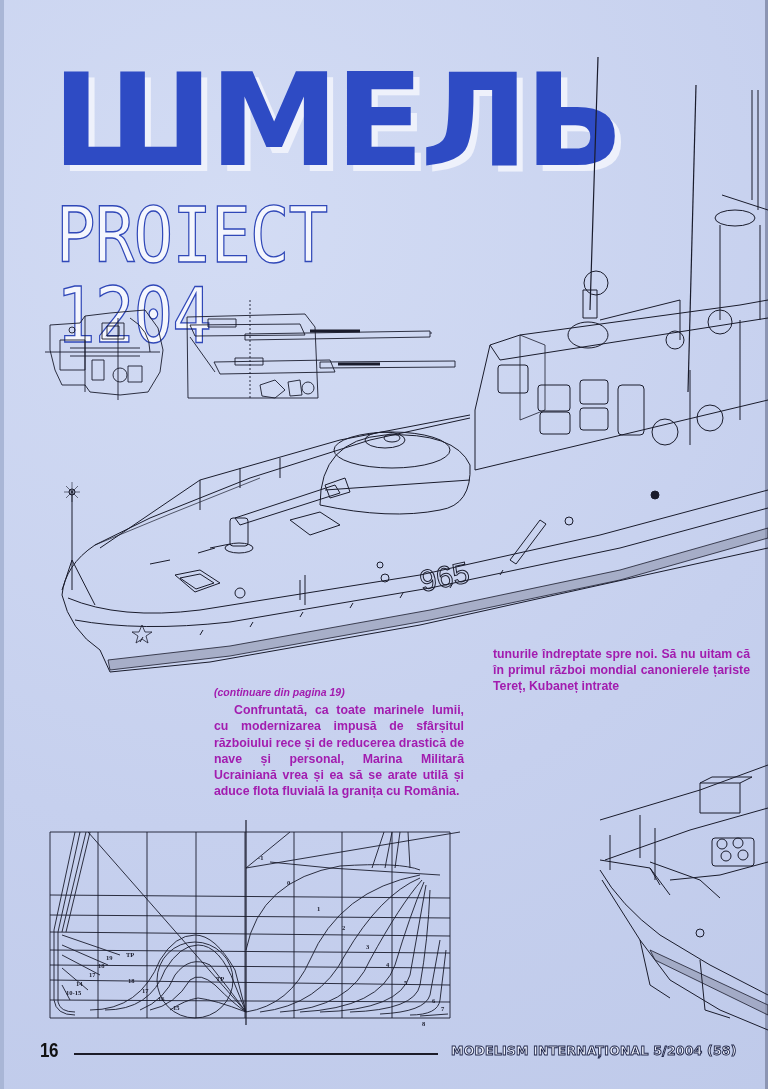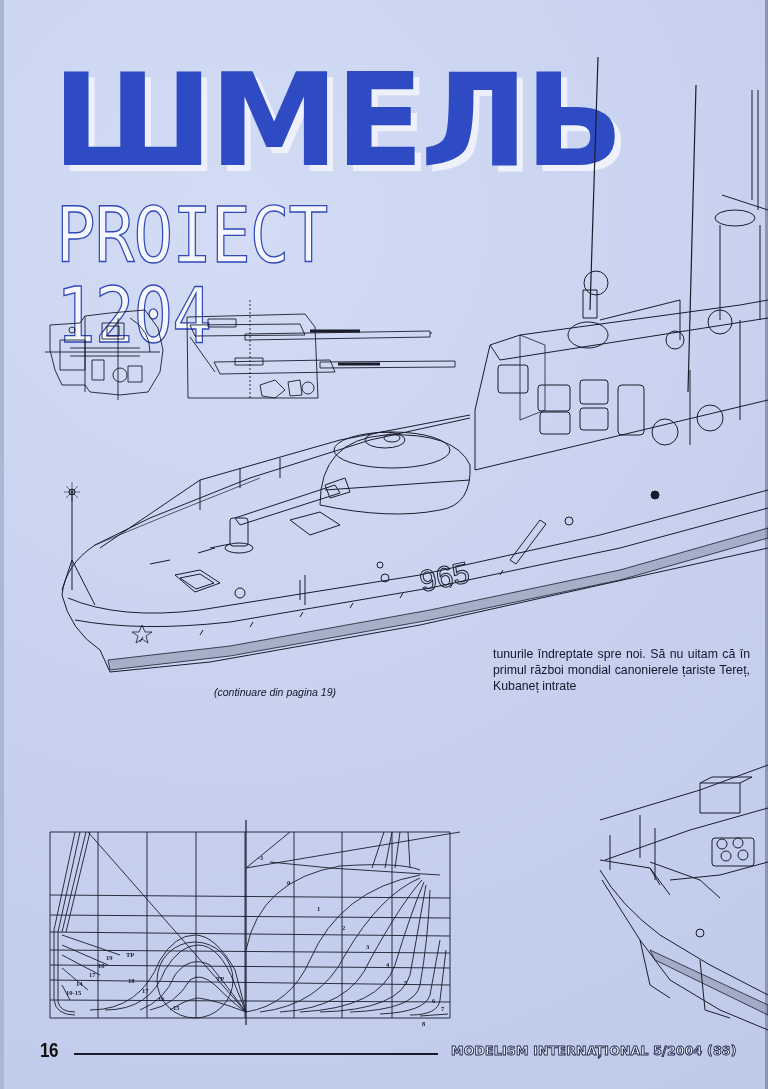--- a/index.html
+++ b/index.html
@@ -23,21 +23,21 @@
   }
   .title-en {
     left:56px; top:196px; width:410px; height:70px;
     font-family:"DejaVu Sans Mono", monospace; font-weight:normal;
     font-size:66px; line-height:70px; letter-spacing:-1px;
     color:#f4f6fd; -webkit-text-stroke:1.2px #3048b8;
     transform:scaleY(1.15); transform-origin:left top;
   }
 
   
-  .col { font-size:12.3px; line-height:16.2px; text-align:justify; color:#0f172a; }
+  .col { font-size:12.3px; line-height:16.2px; text-align:justify; color:#a21caf;font-weight:bold; }
   .col p { margin:0; text-indent:20px; }
   .col1 { left:214px; top:684px; width:250px; }
   .col2 { left:493px; top:646px; width:257px; }
   .cont { font-style:italic; font-size:10.5px; text-indent:0 !important; margin-bottom:2px !important; }
   .endmark { display:inline-block; width:9px; height:9px; background:#2a45d0; margin-left:4px; vertical-align:-1px; }
 
   
   .page-no { left:40px; top:1041px; font-weight:bold; font-size:17px; letter-spacing:-0.5px; color:#111; transform:scaleY(1.15); }
   .footer-rule { left:74px; top:1053px; width:364px; height:2px; background:#1c1c28; }
   .pub {
@@ -248,21 +248,22 @@
     <path d="M650,950 L768,1005 L768,1015 L655,960 Z" fill="#8b90a8" fill-opacity="0.55" stroke-width="0.8"></path>
     <path d="M640,940 L650,985 L670,998 M700,960 L705,1010 L730,1018"></path>
     <path d="M670,880 L720,875 L768,862"></path>
     <circle cx="700" cy="933" r="4"></circle>
     <path d="M655,828 L655,880"></path>
   </g>
 </svg>
 
 <div class="abs col col1">
   <p class="cont">(continuare din pagina 19)</p>
+  <p>Confruntată, ca toate marinele lumii, cu modernizarea impusă de sfârșitul războiului rece și de reducerea drastică de nave și personal, Marina Militară Ucrainiană vrea și ea să se arate utilă și aduce flota fluvială la granița cu România.</p>
 </div>
 
 <div class="abs col col2">
   <p style="text-indent:0">tunurile îndreptate spre noi. Să nu uitam că în primul război mondial canonierele țariste Tereț, Kubaneț intrate</p>
 </div>
 
 <div class="abs page-no">16</div>
 <div class="abs footer-rule"></div>
-<div class="abs pub">MODELISM INTERNAȚIONAL 5/2004 (88)</div>
+<div class="abs pub">MODELISM INTERNAȚIONAL 5/2004 (58)</div>
 
 </body></html>

